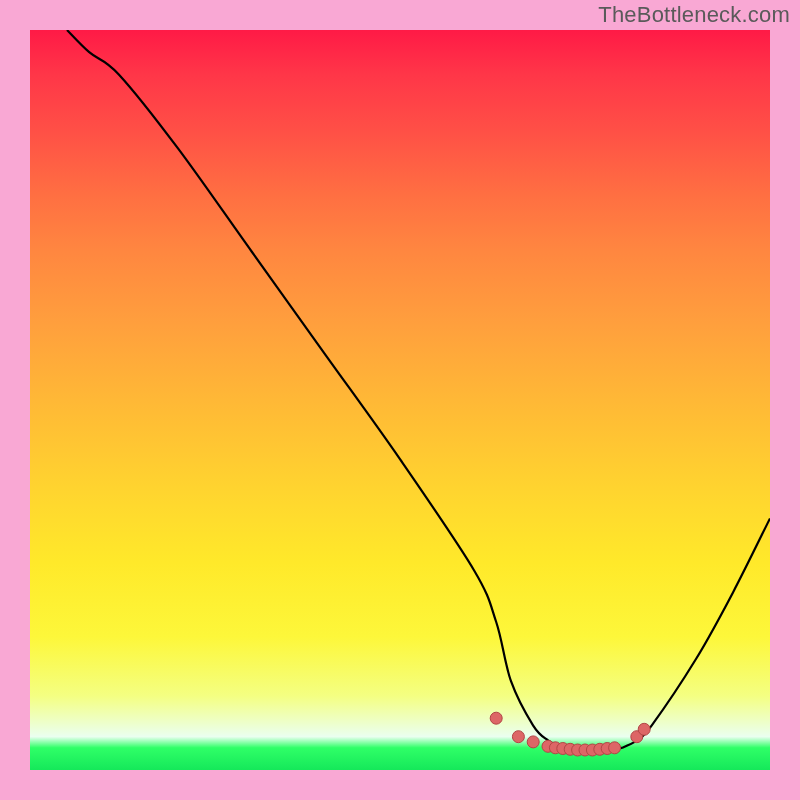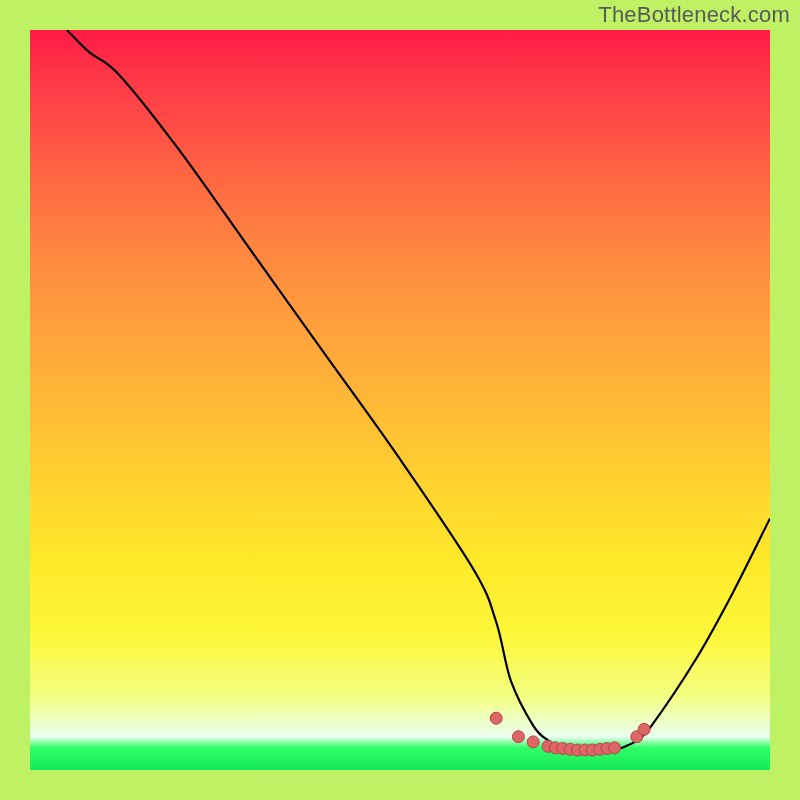--- a/index.html
+++ b/index.html
@@ -8,21 +8,21 @@
     width: 800px;
     height: 800px;
     background: #000;
     overflow: hidden;
     font-family: Arial, Helvetica, sans-serif;
   }
   .frame {
     position: relative;
     width: 800px;
     height: 800px;
-    background: #bef264;
+    background: #f9a8d4;
   }
   .watermark {
     position: absolute;
     top: 2px;
     right: 10px;
     color: #5a5a5a;
     font-size: 22px;
     font-weight: 500;
     letter-spacing: 0.2px;
     z-index: 10;

